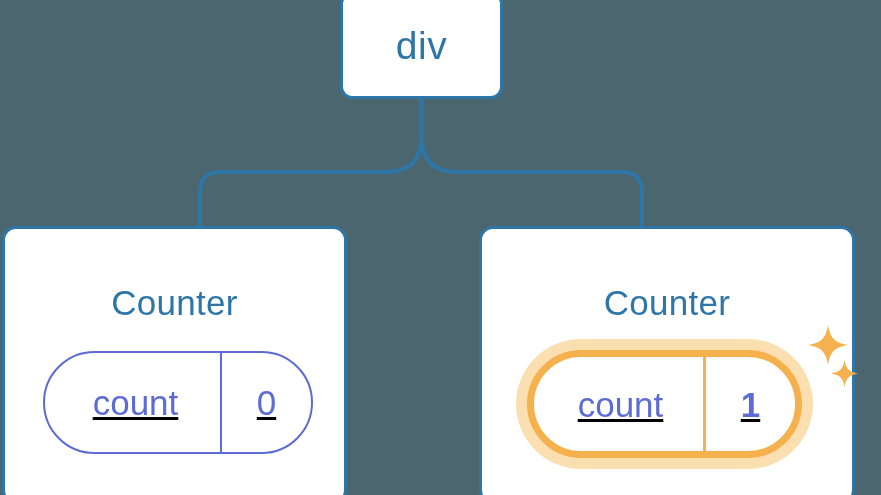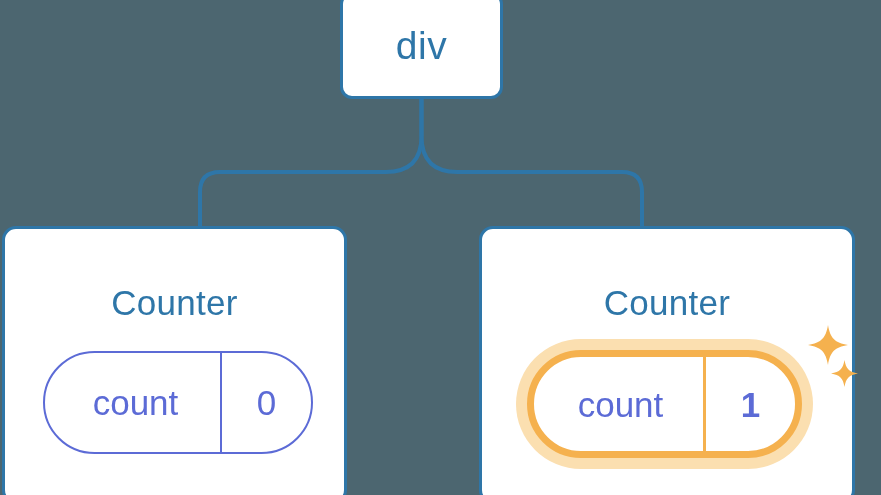--- a/index.html
+++ b/index.html
@@ -84,20 +84,21 @@
     letter-spacing: 0.3px;
   }
 
   
   .pill {
     position: absolute;
     box-sizing: border-box;
     display: flex;
     align-items: stretch;
     background: #ffffff;
+    text-decoration: underline;
   }
   .pill-key, .pill-val {
     display: flex;
     align-items: center;
     justify-content: center;
     box-sizing: border-box;
   }
   .pill-key {
     font-size: 35px;
     color: #5c6bd6;

